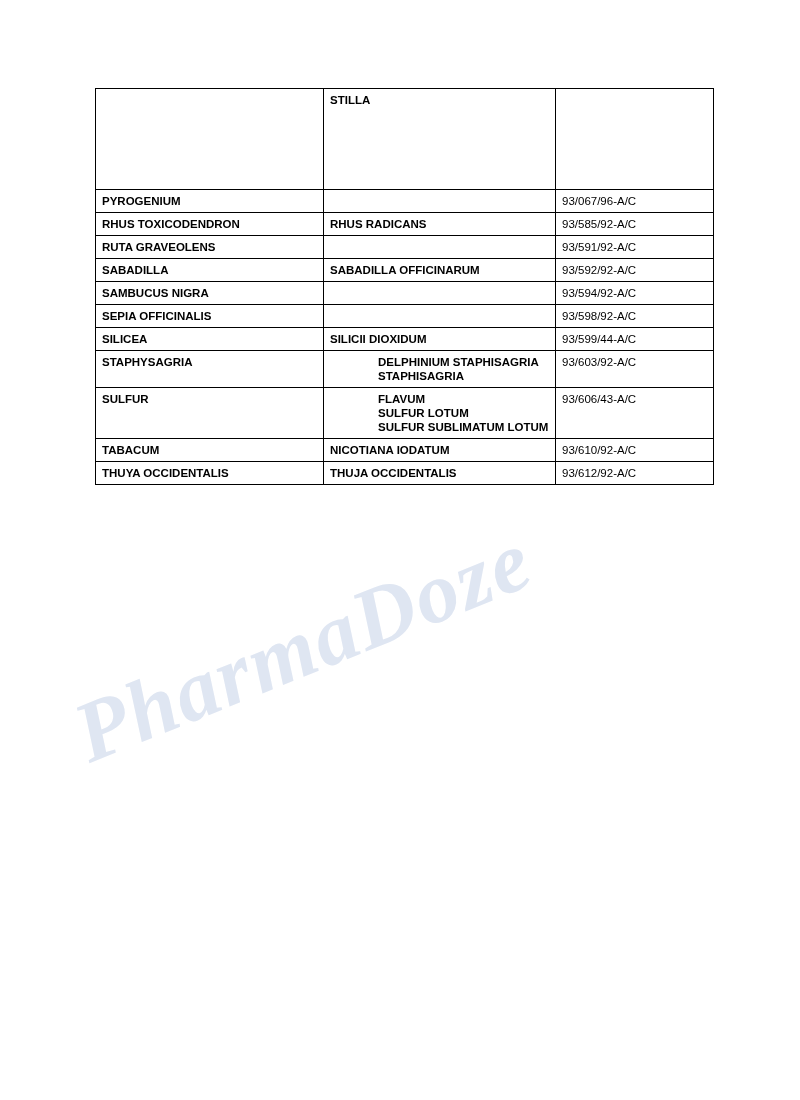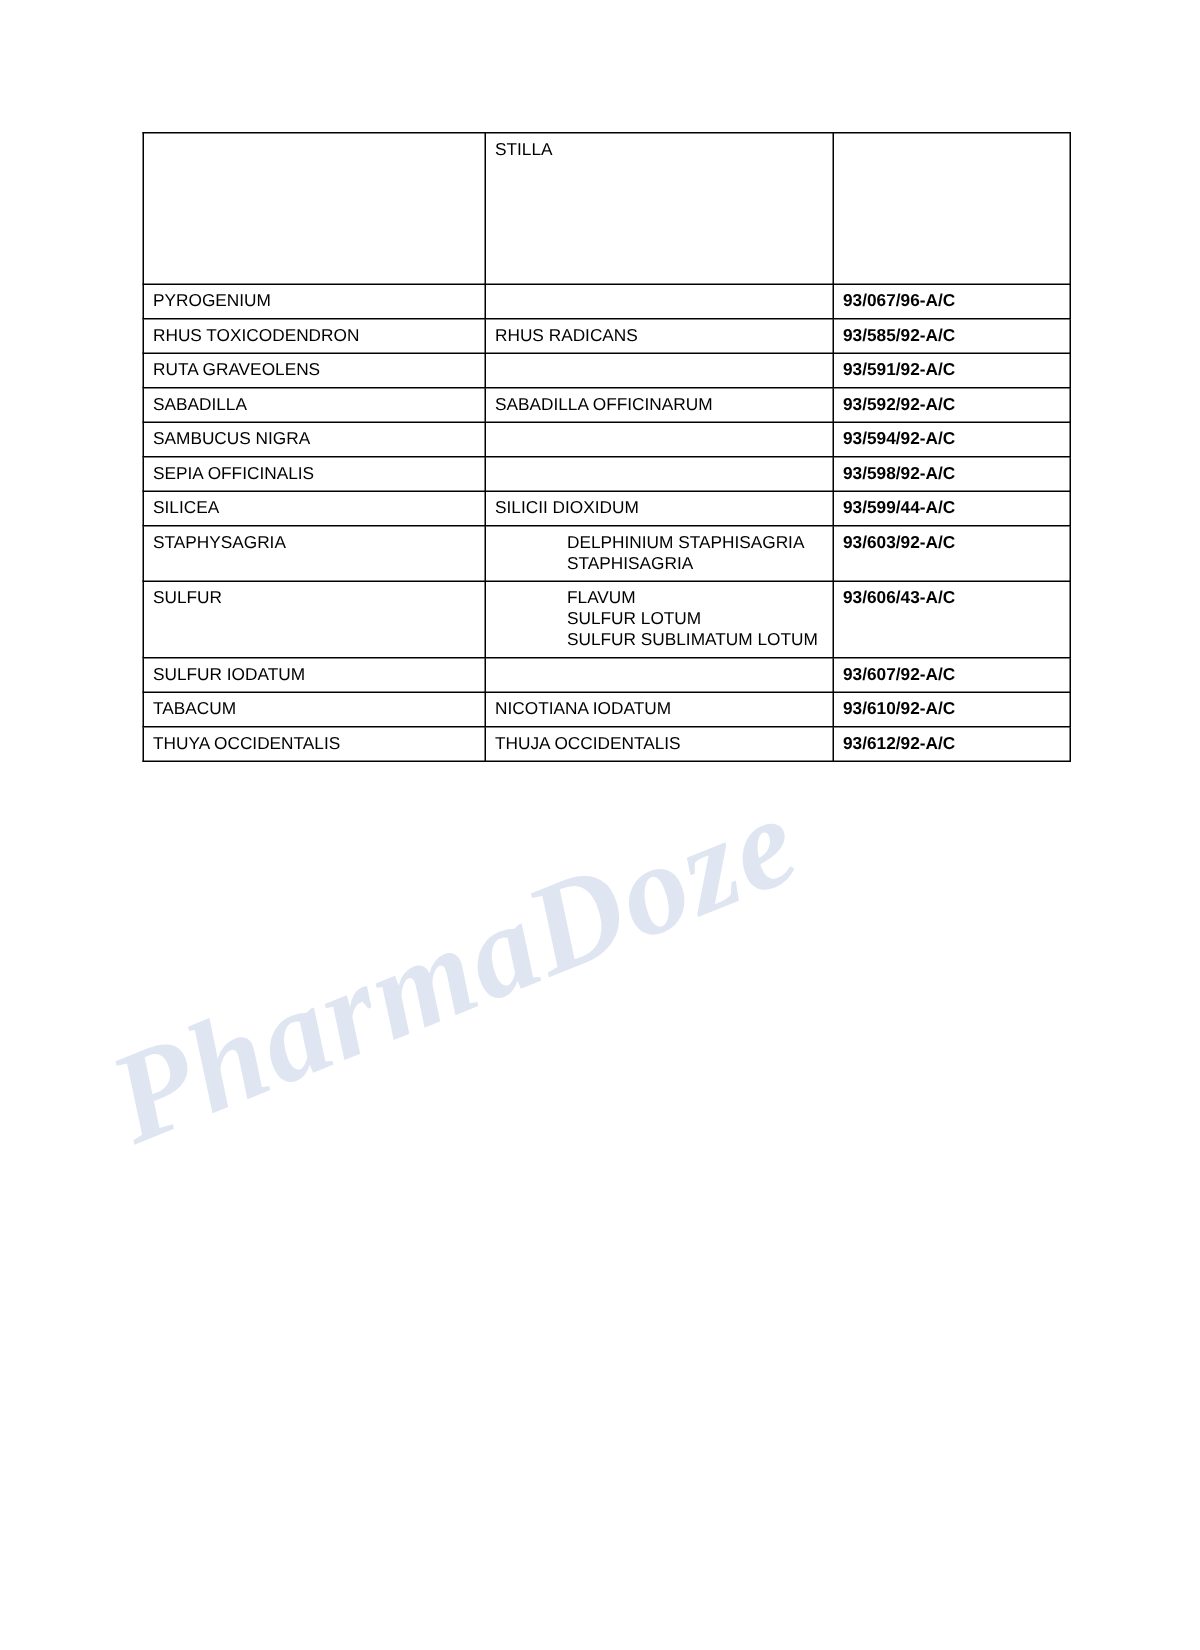--- a/index.html
+++ b/index.html
@@ -62,28 +62,28 @@
     padding: 4px 5px 4px 6px;
     font-size: 11.5px;
     line-height: 14px;
     color: #000000;
   }
   col.c1 { width: 228px; }
   col.c2 { width: 232px; }
   col.c3 { width: 158px; }
 
   td.name {
-    font-weight: normal;
+    font-weight: bold;
     font-size: 11.5px;
   }
   td.syn {
-    font-weight: normal;
+    font-weight: bold;
   }
   td.code {
-    font-weight: bold;
+    font-weight: normal;
     font-size: 11px;
     padding-left: 6px;
   }
   .vmid { vertical-align: middle; }
   .row-tall td { height: 92px; }
   .line { display: block; white-space: pre; padding-left: 48px; }
 </style>
 </head>
 <body>
 
@@ -152,25 +152,20 @@
           <tr>
             <td class="name vmid">SULFUR</td>
             <td class="syn">
               <span class="line">FLAVUM</span>
               <span class="line">SULFUR LOTUM</span>
               <span class="line">SULFUR SUBLIMATUM LOTUM</span>
             </td>
             <td class="code vmid">93/606/43-A/C</td>
           </tr>
           <tr>
-            <td class="name">SULFUR IODATUM</td>
-            <td class="syn"></td>
-            <td class="code">93/607/92-A/C</td>
-          </tr>
-          <tr>
             <td class="name">TABACUM</td>
             <td class="syn">NICOTIANA IODATUM</td>
             <td class="code">93/610/92-A/C</td>
           </tr>
           <tr>
             <td class="name">THUYA OCCIDENTALIS</td>
             <td class="syn">THUJA OCCIDENTALIS</td>
             <td class="code">93/612/92-A/C</td>
           </tr>
         </tbody>

